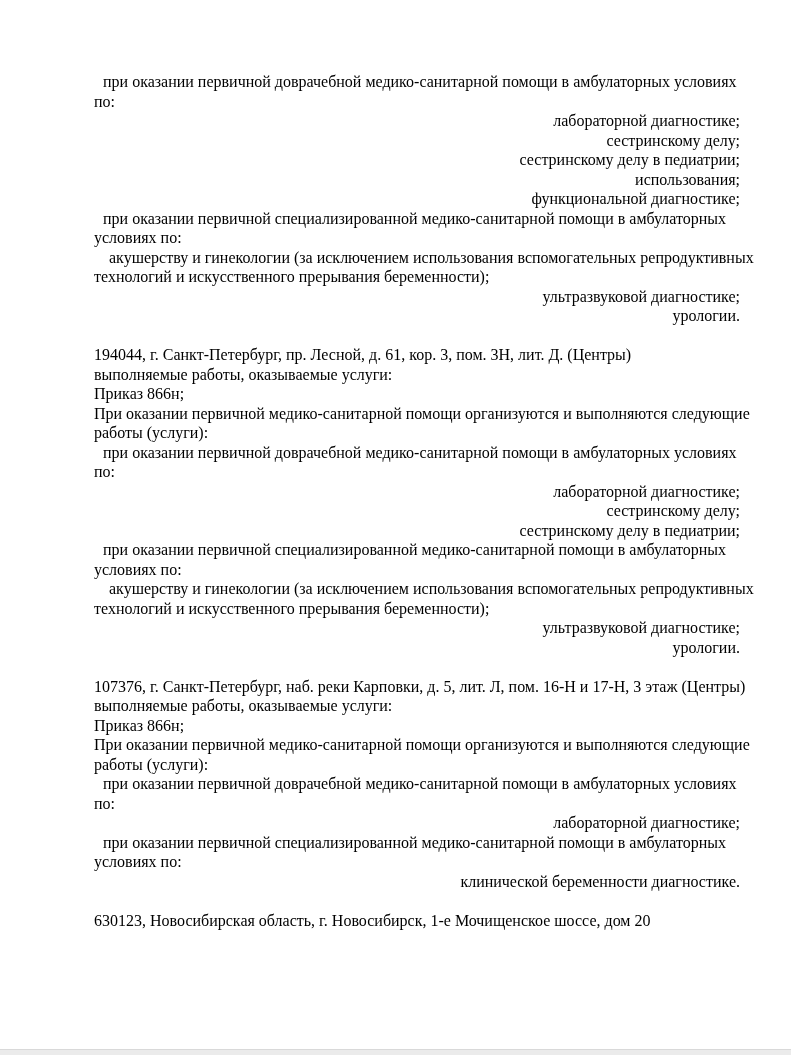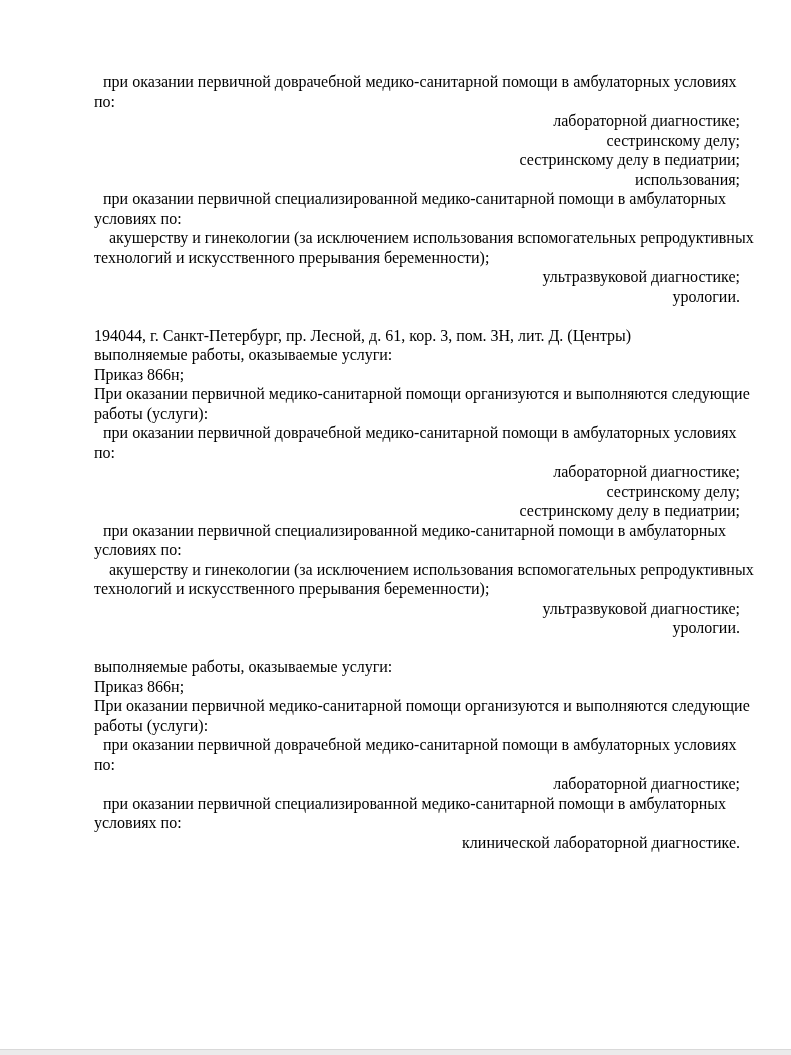--- a/index.html
+++ b/index.html
@@ -45,20 +45,21 @@
 
 <div class="doc">
 
   <div>
     <div class="ln i1">при оказании первичной доврачебной медико-санитарной помощи в амбулаторных условиях</div>
     <div class="ln">по:</div>
     <div class="ln i2">лабораторной диагностике;</div>
     <div class="ln i2">сестринскому делу;</div>
     <div class="ln i2">сестринскому делу в педиатрии;</div>
     <div class="ln i2">использования;</div>
+    <div class="ln i2">функциональной диагностике;</div>
     <div class="ln i1">при оказании первичной специализированной медико-санитарной помощи в амбулаторных</div>
     <div class="ln">условиях по:</div>
     <div class="ln i2">акушерству и гинекологии (за исключением использования вспомогательных репродуктивных</div>
     <div class="ln">технологий и искусственного прерывания беременности);</div>
     <div class="ln i2">ультразвуковой диагностике;</div>
     <div class="ln i2">урологии.</div>
   </div>
 
   <div class="gap"></div>
 
@@ -77,30 +78,34 @@
     <div class="ln">условиях по:</div>
     <div class="ln i2">акушерству и гинекологии (за исключением использования вспомогательных репродуктивных</div>
     <div class="ln">технологий и искусственного прерывания беременности);</div>
     <div class="ln i2">ультразвуковой диагностике;</div>
     <div class="ln i2">урологии.</div>
   </div>
 
   <div class="gap"></div>
 
   <div>
+    <div class="ln">107376, г. Санкт-Петербург, наб. реки Карповки, д. 5, лит. Л, пом. 16-Н и 17-Н, 3 этаж (Центры)</div>
     <div class="ln">выполняемые работы, оказываемые услуги:</div>
     <div class="ln">Приказ 866н;</div>
     <div class="ln">При оказании первичной медико-санитарной помощи организуются и выполняются следующие</div>
     <div class="ln">работы (услуги):</div>
     <div class="ln i1">при оказании первичной доврачебной медико-санитарной помощи в амбулаторных условиях</div>
     <div class="ln">по:</div>
     <div class="ln i2">лабораторной диагностике;</div>
     <div class="ln i1">при оказании первичной специализированной медико-санитарной помощи в амбулаторных</div>
     <div class="ln">условиях по:</div>
-    <div class="ln i2">клинической лабораторной диагностике.</div>
+    <div class="ln i2">клинической беременности диагностике.</div>
   </div>
 
   <div class="gap"></div>
 
+  <div>
+    <div class="ln">630123, Новосибирская область, г. Новосибирск, 1-е Мочищенское шоссе, дом 20</div>
+  </div>
 
 </div>
 
 <div class="hscroll"></div>
 
 </body></html>

